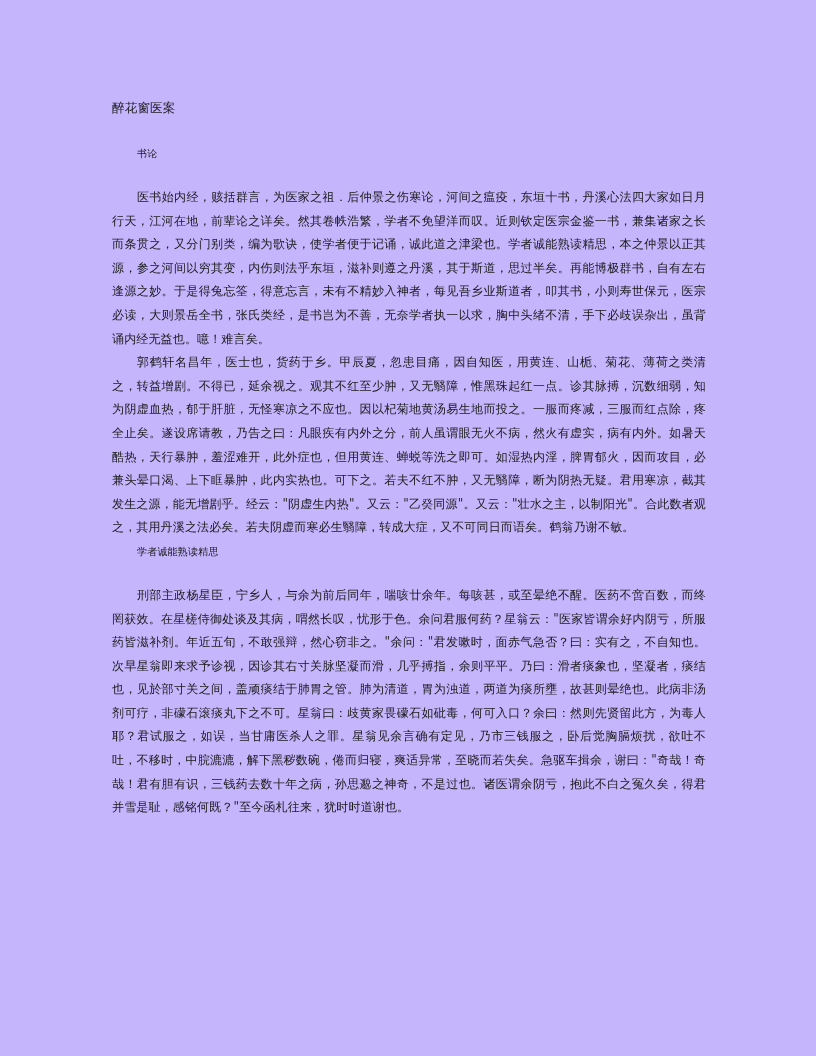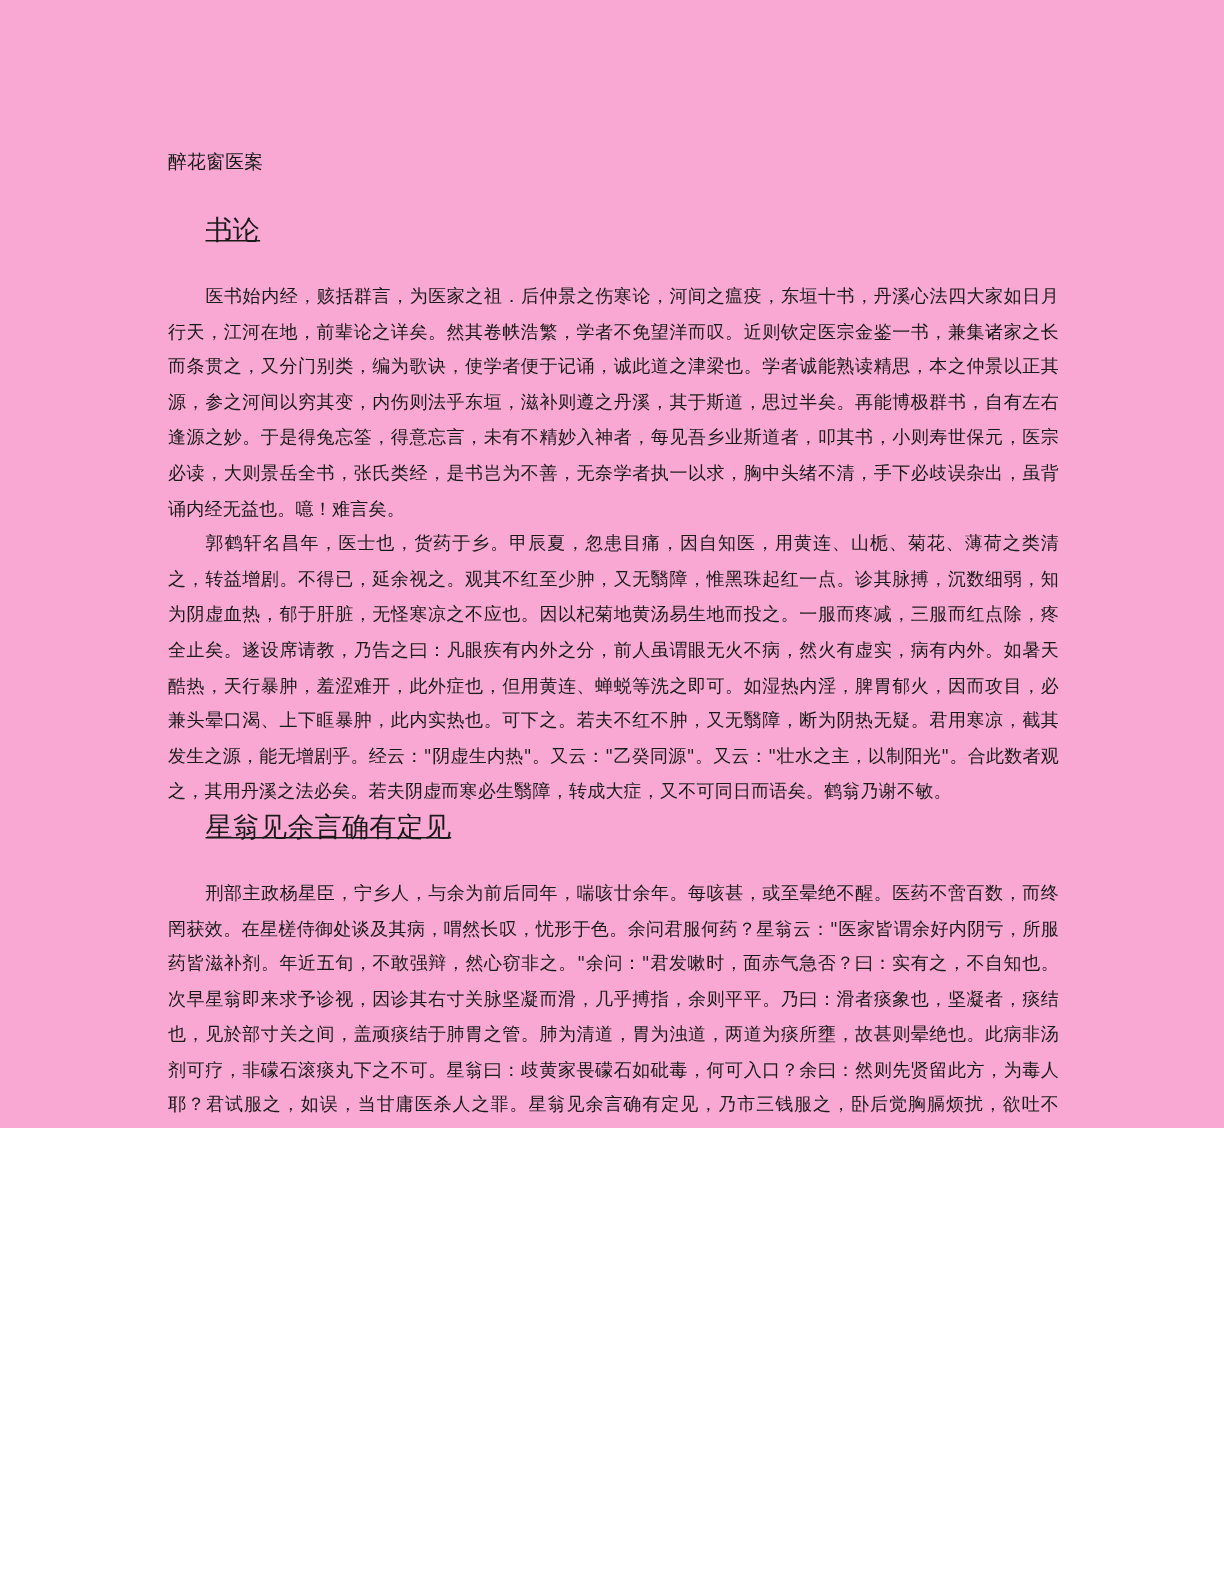--- a/index.html
+++ b/index.html
@@ -7,45 +7,44 @@
     padding: 0;
     background: #ffffff;
   }
   body {
     font-family: "DejaVu Serif", "Liberation Serif", serif;
     color: #1a1a1a;
   }
   .page {
     position: relative;
     width: 816px;
-    height: 752px;
-    background: #f9a8d4;
+    height: 1056px;
+    background: #c4b5fd;
     box-sizing: border-box;
     overflow: hidden;
   }
   .content {
     position: absolute;
     left: 112px;
     top: 96px;
     width: 594px;
   }
   .doc-title {
     font-size: 12.5px;
     line-height: 24px;
     margin: 0 0 22px 0;
     text-align: left;
     letter-spacing: 0.2px;
   }
   .section-heading {
-    font-size: 18px;
+    font-size: 10px;
     line-height: 24px;
     margin: 0 0 20px 0;
     text-indent: 25px;
     letter-spacing: 0.2px;
-    text-decoration: underline;
   }
   .para {
     font-size: 12px;
     line-height: 23.6px;
     margin: 0 0 20px 0;
     text-indent: 25px;
     text-align: justify;
     text-justify: inter-character;
     letter-spacing: 0.15px;
     word-break: break-all;
@@ -68,18 +67,18 @@
     <div class="block">
       <p class="section-heading">书论</p>
       <p class="para">医书始内经，赅括群言，为医家之祖．后仲景之伤寒论，河间之瘟疫，东垣十书，丹溪心法四大家如日月行天，江河在地，前辈论之详矣。然其卷帙浩繁，学者不免望洋而叹。近则钦定医宗金鉴一书，兼集诸家之长而条贯之，又分门别类，编为歌诀，使学者便于记诵，诚此道之津梁也。学者诚能熟读精思，本之仲景以正其源，参之河间以穷其变，内伤则法乎东垣，滋补则遵之丹溪，其于斯道，思过半矣。再能博极群书，自有左右逢源之妙。于是得兔忘筌，得意忘言，未有不精妙入神者，每见吾乡业斯道者，叩其书，小则寿世保元，医宗必读，大则景岳全书，张氏类经，是书岂为不善，无奈学者执一以求，胸中头绪不清，手下必歧误杂出，虽背诵内经无益也。噫！难言矣。</p>
     </div>
 
     <div class="block">
       <p class="para">郭鹤轩名昌年，医士也，货药于乡。甲辰夏，忽患目痛，因自知医，用黄连、山栀、菊花、薄荷之类清之，转益增剧。不得已，延余视之。观其不红至少肿，又无翳障，惟黑珠起红一点。诊其脉搏，沉数细弱，知为阴虚血热，郁于肝脏，无怪寒凉之不应也。因以杞菊地黄汤易生地而投之。一服而疼减，三服而红点除，疼全止矣。遂设席请教，乃告之曰：凡眼疾有内外之分，前人虽谓眼无火不病，然火有虚实，病有内外。如暑天酷热，天行暴肿，羞涩难开，此外症也，但用黄连、蝉蜕等洗之即可。如湿热内淫，脾胃郁火，因而攻目，必兼头晕口渴、上下眶暴肿，此内实热也。可下之。若夫不红不肿，又无翳障，断为阴热无疑。君用寒凉，截其发生之源，能无增剧乎。经云："阴虚生内热"。又云："乙癸同源"。又云："壮水之主，以制阳光"。合此数者观之，其用丹溪之法必矣。若夫阴虚而寒必生翳障，转成大症，又不可同日而语矣。鹤翁乃谢不敏。</p>
     </div>
 
     <div class="block">
-      <p class="section-heading">星翁见余言确有定见</p>
+      <p class="section-heading">学者诚能熟读精思</p>
       <p class="para">刑部主政杨星臣，宁乡人，与余为前后同年，喘咳廿余年。每咳甚，或至晕绝不醒。医药不啻百数，而终罔获效。在星槎侍御处谈及其病，喟然长叹，忧形于色。余问君服何药？星翁云："医家皆谓余好内阴亏，所服药皆滋补剂。年近五旬，不敢强辩，然心窃非之。"余问："君发嗽时，面赤气急否？曰：实有之，不自知也。次早星翁即来求予诊视，因诊其右寸关脉坚凝而滑，几乎搏指，余则平平。乃曰：滑者痰象也，坚凝者，痰结也，见於部寸关之间，盖顽痰结于肺胃之管。肺为清道，胃为浊道，两道为痰所壅，故甚则晕绝也。此病非汤剂可疗，非礞石滚痰丸下之不可。星翁曰：歧黄家畏礞石如砒毒，何可入口？余曰：然则先贤留此方，为毒人耶？君试服之，如误，当甘庸医杀人之罪。星翁见余言确有定见，乃市三钱服之，卧后觉胸膈烦扰，欲吐不吐，不移时，中脘漉漉，解下黑秽数碗，倦而归寝，爽适异常，至晓而若失矣。急驱车揖余，谢曰："奇哉！奇哉！君有胆有识，三钱药去数十年之病，孙思邈之神奇，不是过也。诸医谓余阴亏，抱此不白之冤久矣，得君并雪是耻，感铭何既？"至今函札往来，犹时时道谢也。</p>
     </div>
 
   </div>
 </div>
 
 </body></html>

